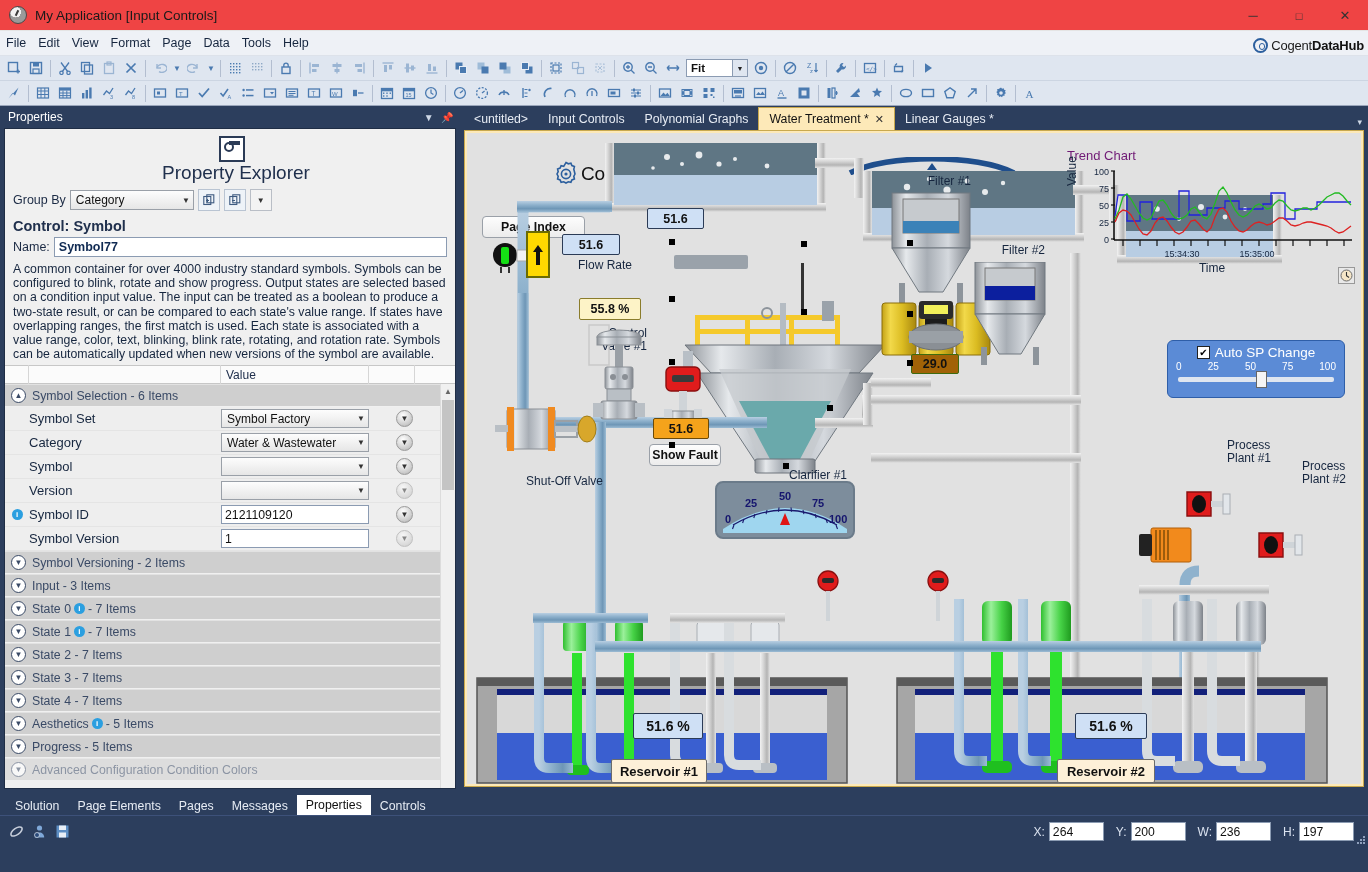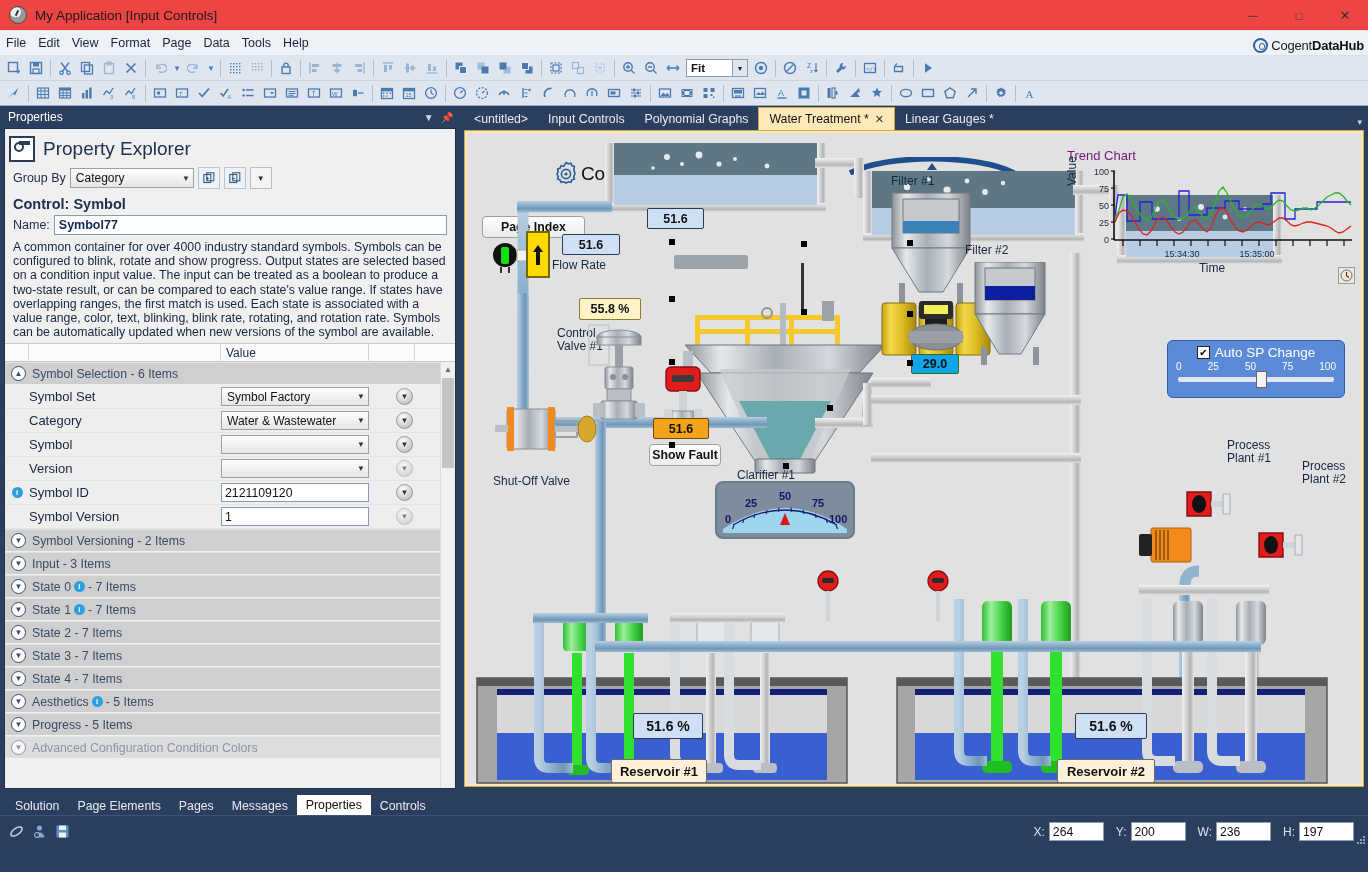--- a/index.html
+++ b/index.html
@@ -79,21 +79,21 @@
   #leftdock{ width:460px; height:687px; background:#2c3e5d; position:relative; }
   #propHeader{
     height:22px; background:#2c3e5d; color:#fff; display:flex; align-items:center;
     padding-left:8px; font-size:12px; position:relative;
   }
   #propHeader .hdr-icons{ position:absolute;right:6px;top:0;height:22px;display:flex;align-items:center;gap:8px;color:#cfd8e6;font-size:10px;}
   #propPanel{
     position:absolute; left:4px; top:22px; width:452px; height:661px;
     background:#f0f0f0; border:1px solid #1f2d45; overflow:hidden;
   }
-  #pe-title{ display:flex; align-items:center; padding:7px 0 2px 4px; }
+  #pe-title{ display:flex; align-items:center; padding:7px 0 2px 12px;flex-direction:column; }
   #pe-title .pe-icon{
     width:26px;height:26px;border:2px solid #2b3b56;background:#fff;position:relative;margin-right:8px;
   }
   #pe-title .pe-icon::before{
     content:"";position:absolute;right:3px;top:3px;width:11px;height:4px;background:#2b3b56;
   }
   #pe-title .pe-icon::after{
     content:"";position:absolute;left:3px;top:4px;width:6px;height:6px;border:2px solid #2b3b56;border-radius:50%;
   }
   #pe-title .pe-txt{ font-size:19px;color:#20304d; }
@@ -184,21 +184,21 @@
   #canvas{
     width:100%;height:100%;background:#e1e1e1;position:relative;overflow:hidden;
   }
   
   .cv-abs{ position:absolute; }
   .lbl-box{
     position:absolute;background:#cfe0f5;border:1px solid #2b3b56;border-radius:2px;
     font-size:12.5px;font-weight:bold;color:#111;display:flex;align-items:center;justify-content:center;
   }
   .lbl-plain{
-    position:absolute;font-size:12px;color:#16263f;text-align:left;line-height:13px;
+    position:absolute;font-size:12px;color:#16263f;text-align:right;line-height:13px;
   }
   .btn3d{
     position:absolute;background:linear-gradient(#fdfdfd,#ececec);
     border:1px solid #9aa0a8;border-radius:4px;font-size:12.3px;font-weight:bold;color:#111;
     display:flex;align-items:center;justify-content:center;
   }
   .handle{ position:absolute;width:6px;height:6px;background:#000; }
   
   #sppanel{
     position:absolute;background:#5b8bd6;border:1px solid #2e5ea8;border-radius:6px;
@@ -1375,21 +1375,21 @@
 
         <div class="lbl-plain" style="left:270px;top:336px;width:110px;">Clarifier #1</div>
 
         <svg class="cv-abs" style="left:440px;top:168px;" width="66" height="52">
           <rect x="12" y="0" width="34" height="18" rx="3" fill="#2b2b2b"></rect>
           <rect x="17" y="4" width="24" height="9" fill="#f2f05a"></rect>
           <rect x="18" y="18" width="22" height="8" fill="#1c1c1c"></rect>
           <ellipse cx="29" cy="36" rx="27" ry="13" fill="#8a8f95" stroke="#6a6f75" stroke-width="1"></ellipse>
           <rect x="2" y="30" width="54" height="12" fill="#9aa0a6"></rect>
         </svg>
-        <div class="lbl-box" style="left:444px;top:221px;width:48px;height:20px;background:#0ea5e9;border-color:#3d6b0f;">29.0</div>
+        <div class="lbl-box" style="left:444px;top:221px;width:48px;height:20px;background:#a16207;border-color:#3d6b0f;">29.0</div>
 
         <div class="lbl-plain" style="left:424px;top:42px;width:80px;">Filter #1</div>
         <div class="lbl-plain" style="left:498px;top:111px;width:80px;">Filter #2</div>
 
         <svg class="cv-abs" style="left:504px;top:129px;" width="76" height="122">
           <rect x="4" y="0" width="70" height="14" rx="2" fill="#9aa2aa"></rect>
           <rect x="4" y="0" width="70" height="52" fill="url(#steel)" stroke="#717980" stroke-width="1"></rect>
           <rect x="14" y="6" width="50" height="32" fill="#c6cace" stroke="#777" stroke-width="1"></rect>
           <rect x="14" y="24" width="50" height="14" fill="#0c1f9e"></rect>
           <path d="M4 52 h70 l-24 40h-22z" fill="url(#steel)" stroke="#717980" stroke-width="1"></path>

